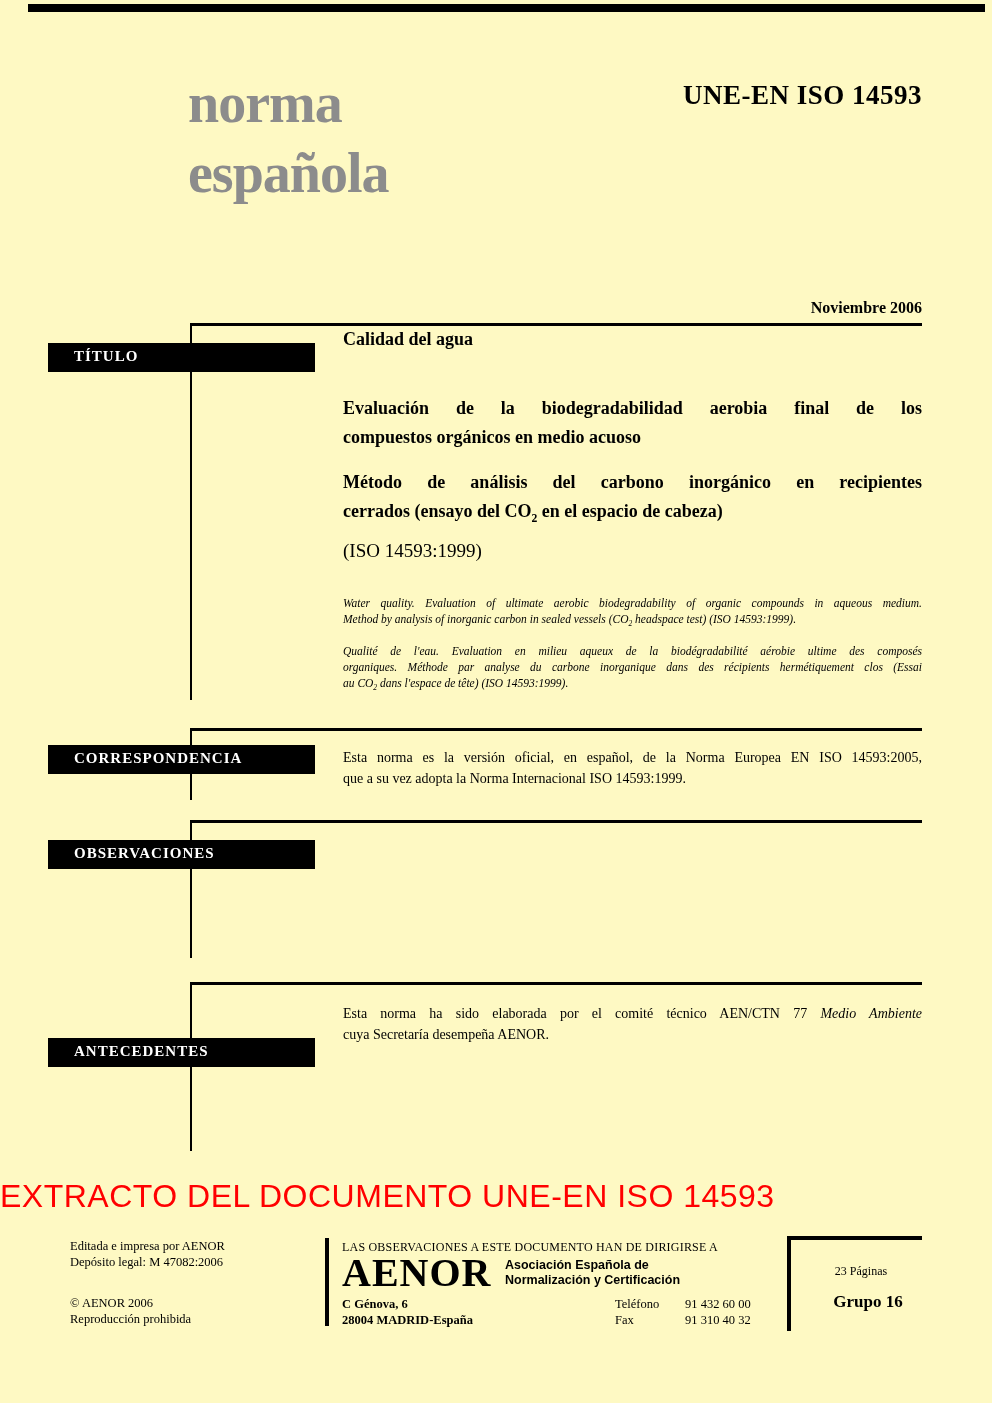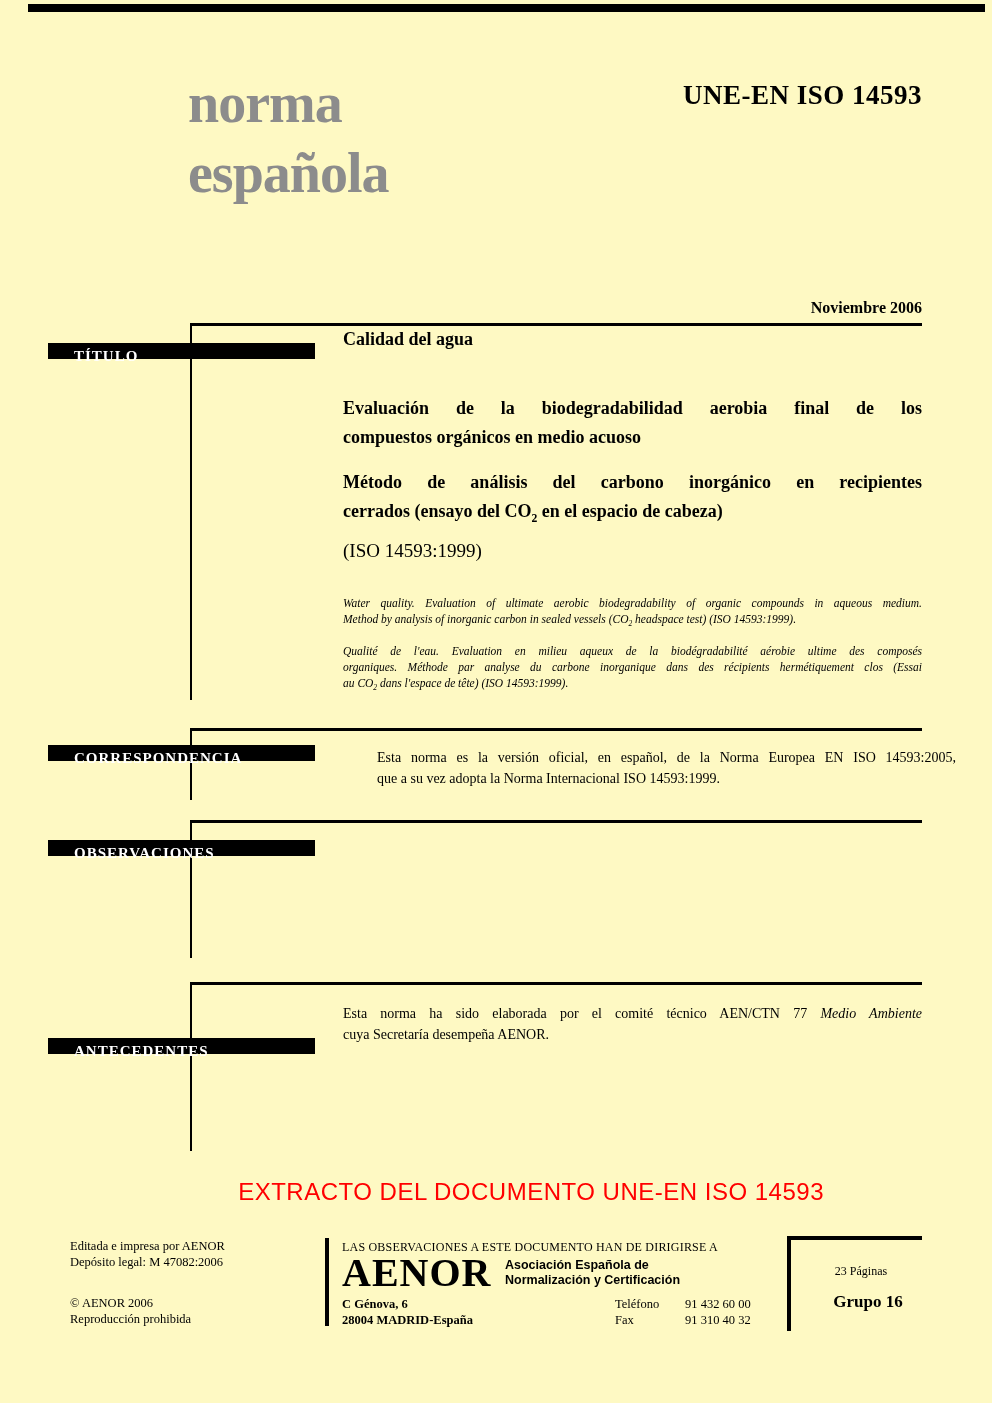--- a/index.html
+++ b/index.html
@@ -20,49 +20,49 @@
   
   .hrule { left:190px; width:732px; height:3px; background:#000; }
   .vline { left:190px; width:2px; background:#000; }
   .rule-1 { top:323px; } .vline-1 { top:323px; height:377px; }
   .rule-2 { top:728px; } .vline-2 { top:728px; height:72px; }
   .rule-3 { top:820px; } .vline-3 { top:820px; height:138px; }
   .rule-4 { top:982px; } .vline-4 { top:982px; height:169px; }
 
   
   .label-bar {
-    left:48px; width:267px; height:16px; background:#000; color:#fff;
+    left:48px; width:267px; height:29px; background:#000; color:#fff;
     font-weight:bold; font-size:15px; letter-spacing:1px;
     line-height:26px; padding-left:26px; box-sizing:border-box;
   }
   .bar-titulo { top:343px; }
   .bar-corr   { top:745px; }
   .bar-obs    { top:840px; }
   .bar-ant    { top:1038px; }
 
   
   .col { left:343px; width:579px; }
   .subject { top:329px; font-size:18px; font-weight:bold; }
   .para-es { top:394px; font-size:18px; font-weight:bold; line-height:29px; }
   .para-method { top:468px; font-size:18px; font-weight:bold; line-height:29px; }
   .iso-ref { top:540px; font-size:19px; }
   .para-en { top:595px; font-style:italic; font-size:11.5px; line-height:16px; }
   .para-fr { top:643px; font-style:italic; font-size:11.5px; line-height:16px; }
   .jl { text-align:justify; text-align-last:justify; }
   sub { font-size:0.65em; }
 
-  .corr-text { top:747px; font-size:14px; line-height:21px;margin-left:34px; }
+  .corr-text { top:747px; font-size:14px; line-height:21px; }
   .ant-text  { top:1003px; font-size:14px; line-height:21px; }
   .it { font-style:italic; }
 
   
   .banner {
-    left:0; top:1178px; width:824px; text-align:right;
+    left:0; top:1178px; width:824px; text-align:left;
     color:#ff0000; font-family:"Liberation Sans", sans-serif;
-    font-size:24px; font-weight:400; letter-spacing:0.5px;
+    font-size:32px; font-weight:400; letter-spacing:0.5px;
   }
 
   
   .foot { font-size:12.5px; line-height:16px; }
   .foot-left-1 { left:70px; top:1238px; }
   .foot-left-2 { left:70px; top:1295px; }
   .foot-divider { left:325px; top:1238px; width:4px; height:88px; background:#000; }
   .foot-notice { left:342px; top:1240px; font-size:12px; letter-spacing:0.2px; }
   .foot-logo { left:342px; top:1252px; font-size:40px; font-weight:bold; letter-spacing:1px; line-height:42px; }
   .foot-org { left:505px; top:1258px; font-family:"Liberation Sans", sans-serif; font-weight:bold; font-size:12.5px; line-height:15px; }

